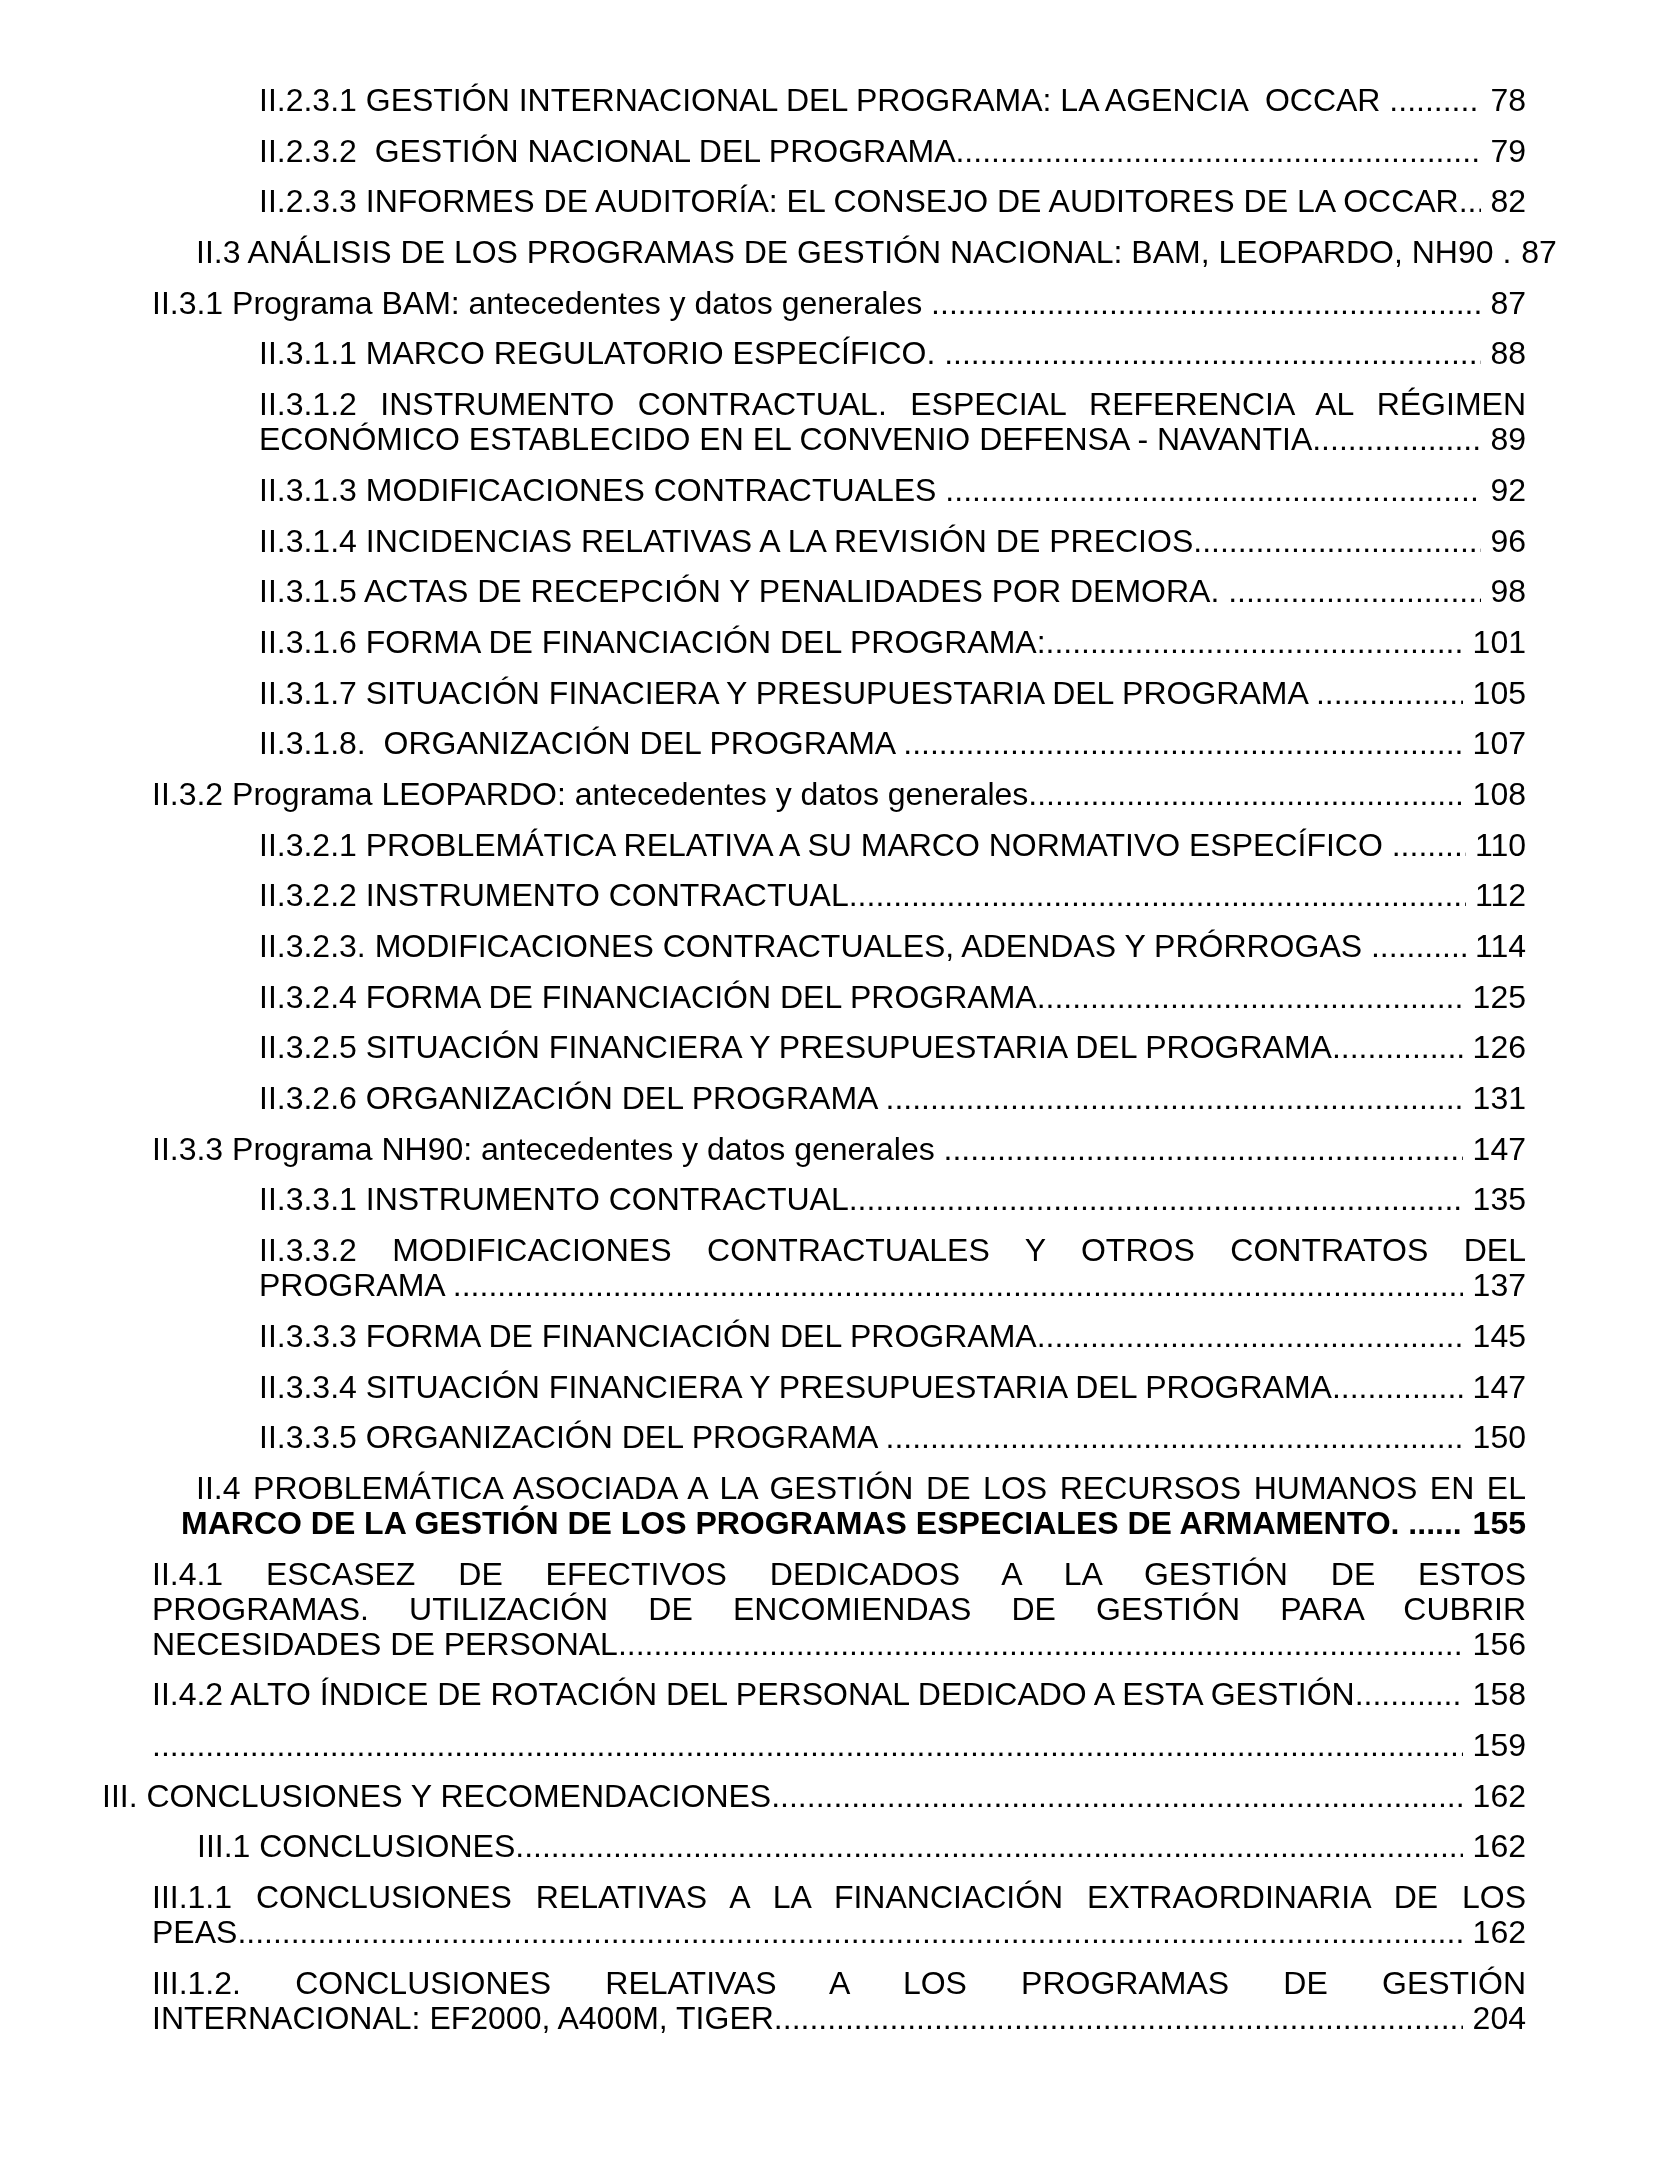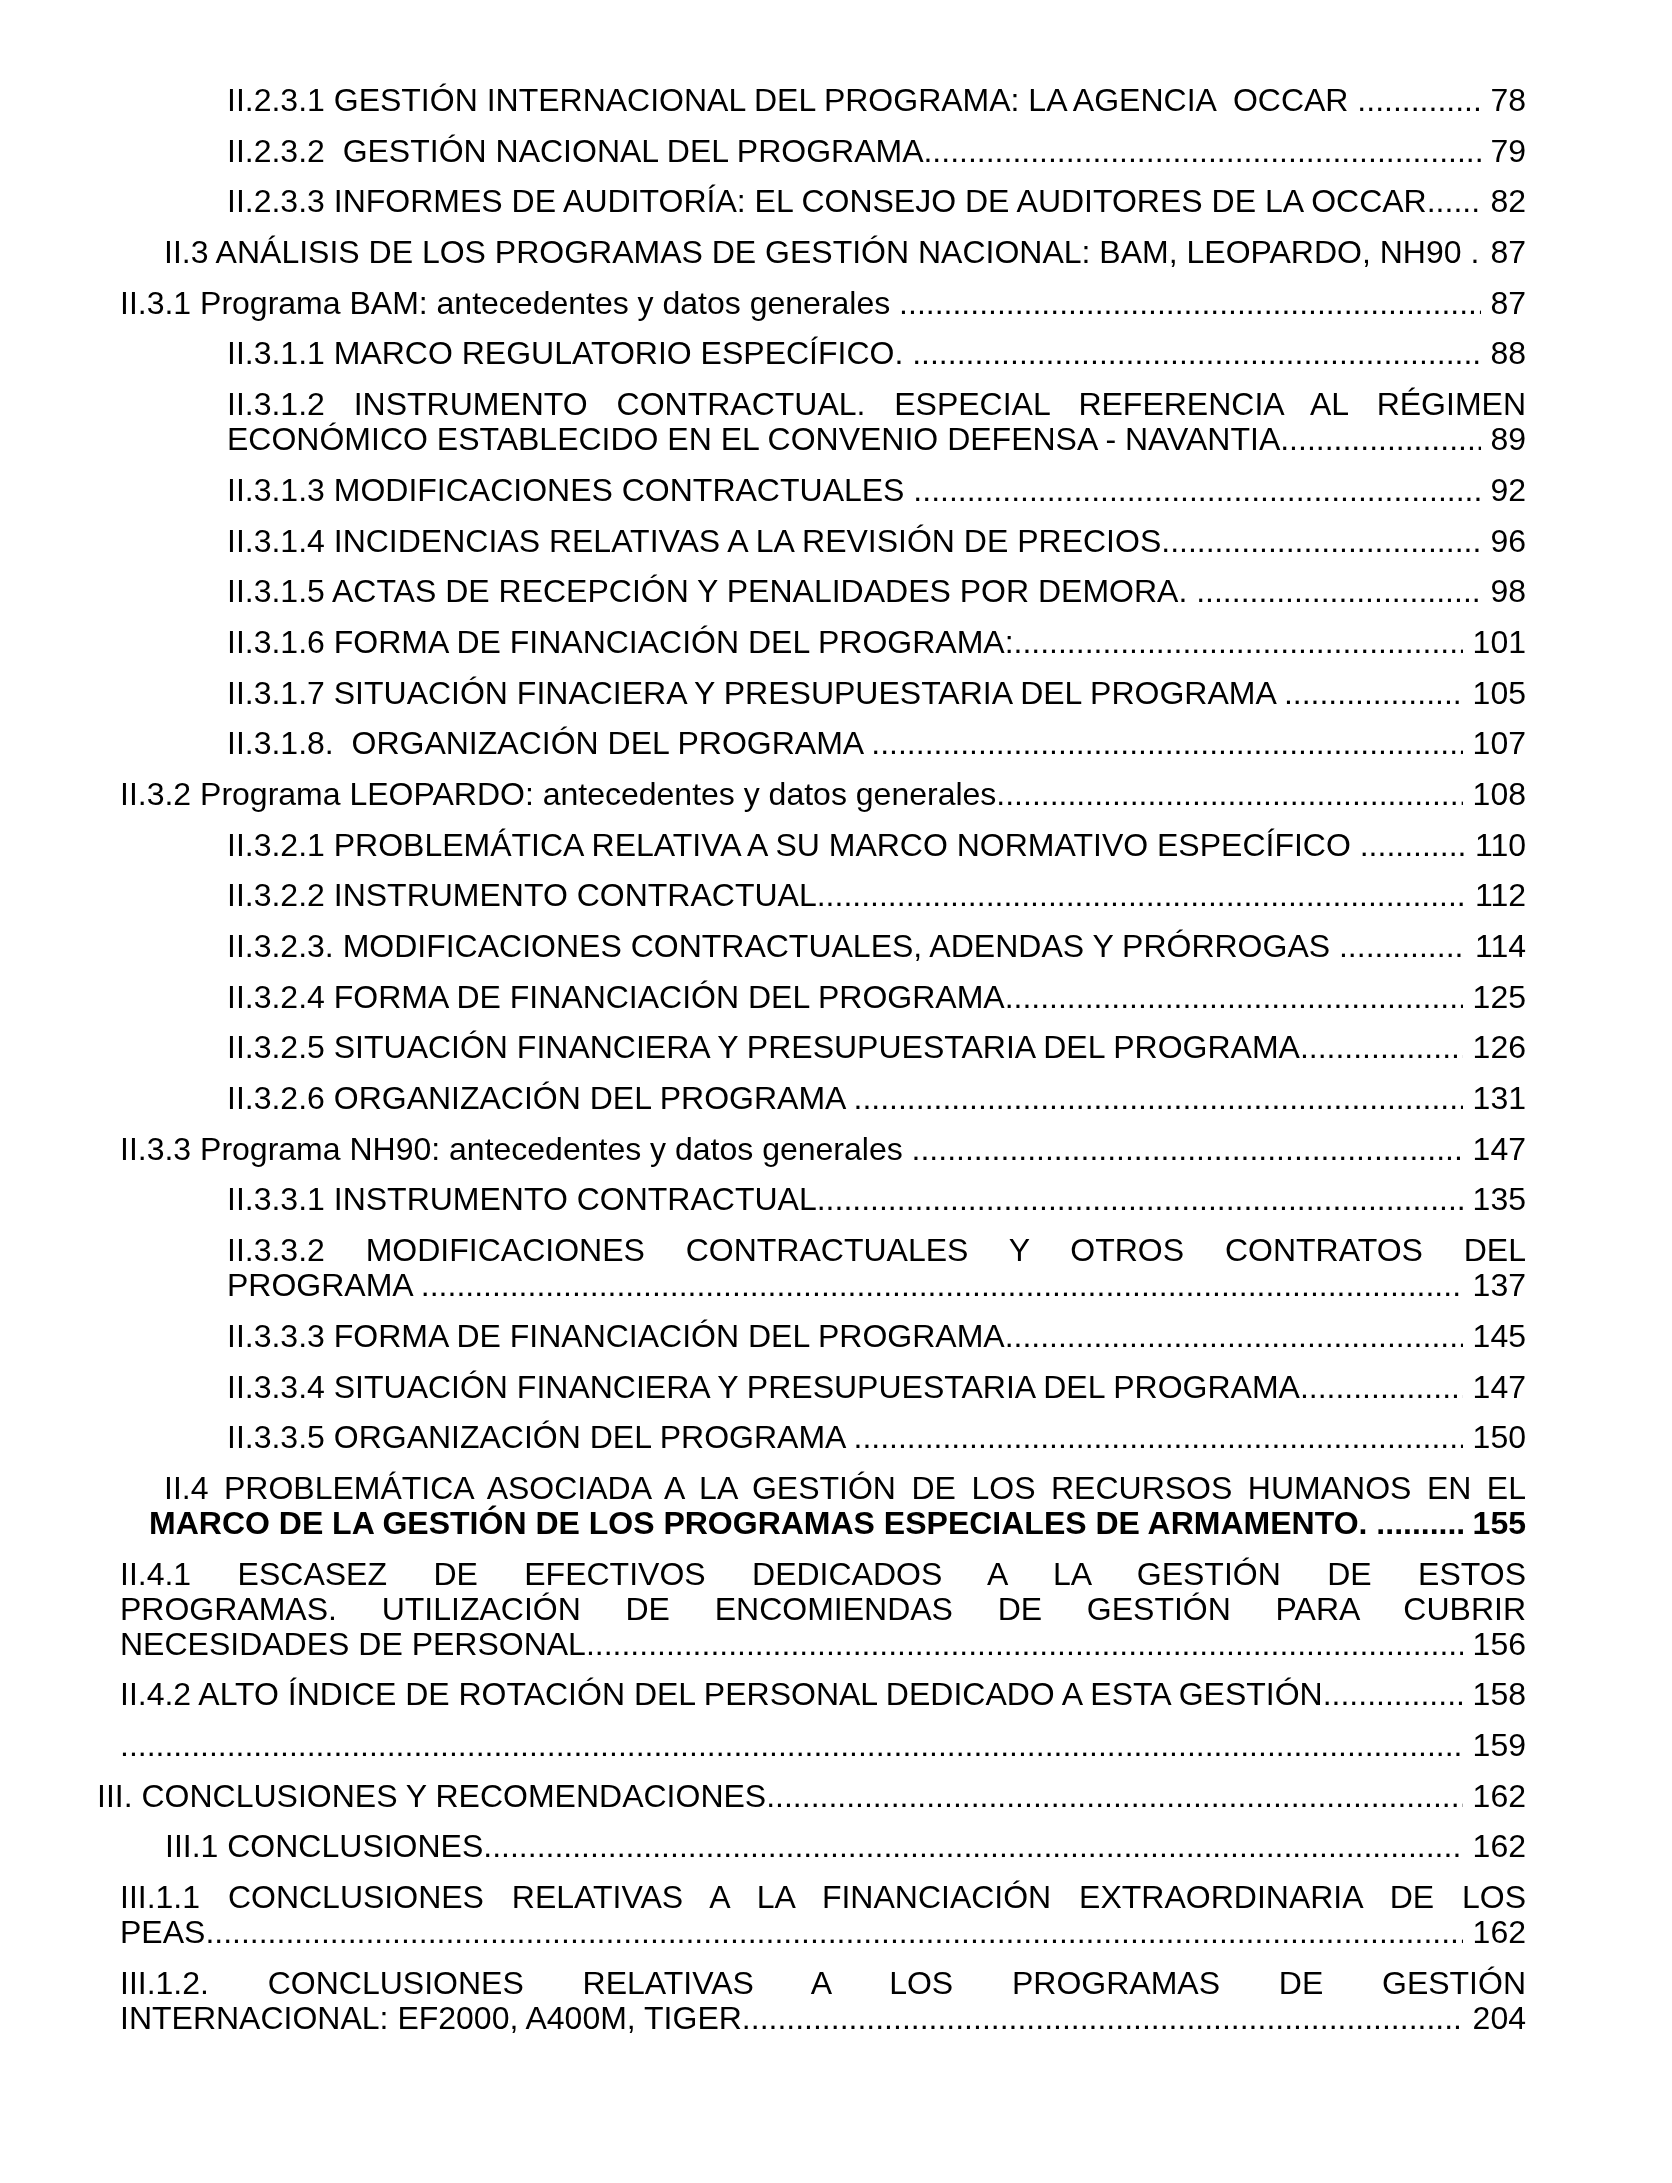--- a/index.html
+++ b/index.html
@@ -19,26 +19,27 @@
     overflow: hidden;
   }
   .toc {
     position: absolute;
     left: 0;
     top: 83px;
     width: 1526px;
   }
   .entry {
     margin: 0 0 15.7px 0;
+    padding-left: 32px;
   }
   .line {
     line-height: 35px;
   }
   
-  .in-a { margin-left: 97px; }  
+  .in-a { margin-left: 70px; }  
   .in-b { margin-left: 149px; font-weight: bold; }  
   .in-c { margin-left: 164px; }  
   .in-d { margin-left: 165px; }  
   .in-e { margin-left: 120px; }  
   .in-f { margin-left: 227px; }  
 
   .fill {
     text-align: justify;
     text-align-last: justify;
     -moz-text-align-last: justify;

